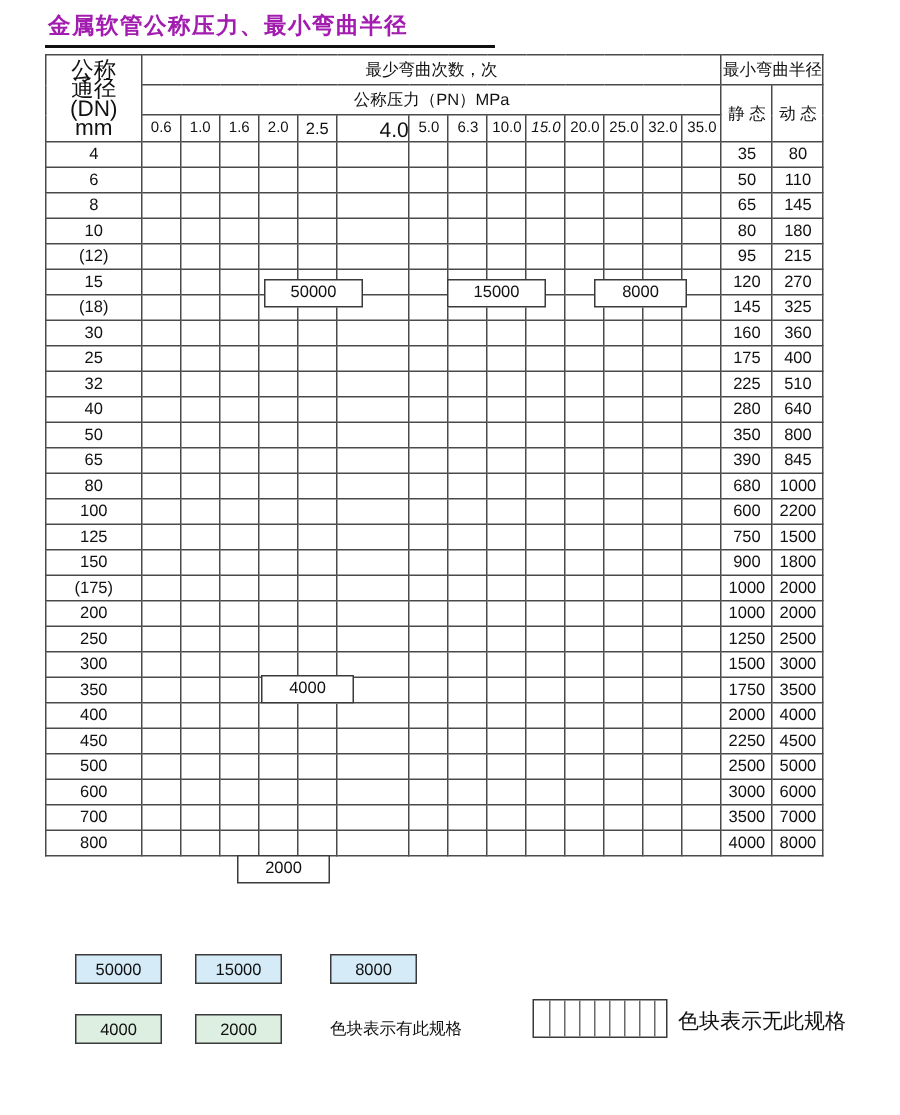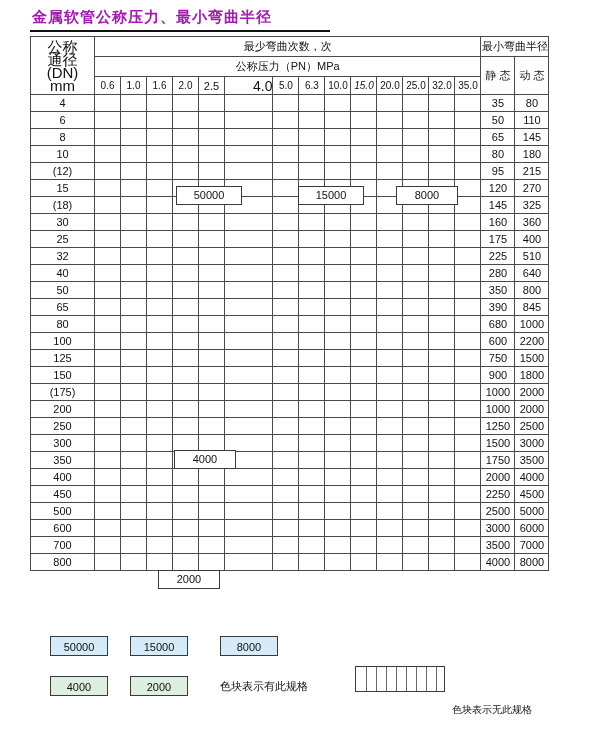--- a/index.html
+++ b/index.html
@@ -80,21 +80,21 @@
   .chip.grn{background:#dcefe0;}
   .chip.grn2{background:#dcefe0;}
   .lgtext{position:absolute;font-size:11px;line-height:20px;text-align:center;}
   #hatchbox{
     position:absolute;left:355px;top:666px;
     width:90px;height:26px;border:1px solid #3a3a3a;
     background:#ffffff;
     box-sizing:border-box;
   }
   #hatchbox .v{position:absolute;top:0;bottom:0;width:1px;background:#6a6a6a;}
-  #hatchlabel{position:absolute;left:452px;top:703px;font-size:10px;}
+  #hatchlabel{position:absolute;left:452px;top:672px;font-size:14px;}
 </style>
 </head>
 <body>
 
 <div id="title">金属软管公称压力、最小弯曲半径</div>
 <div id="titleline"></div>
 
 <div id="tablewrap">
   <table class="grid">
     <thead>

